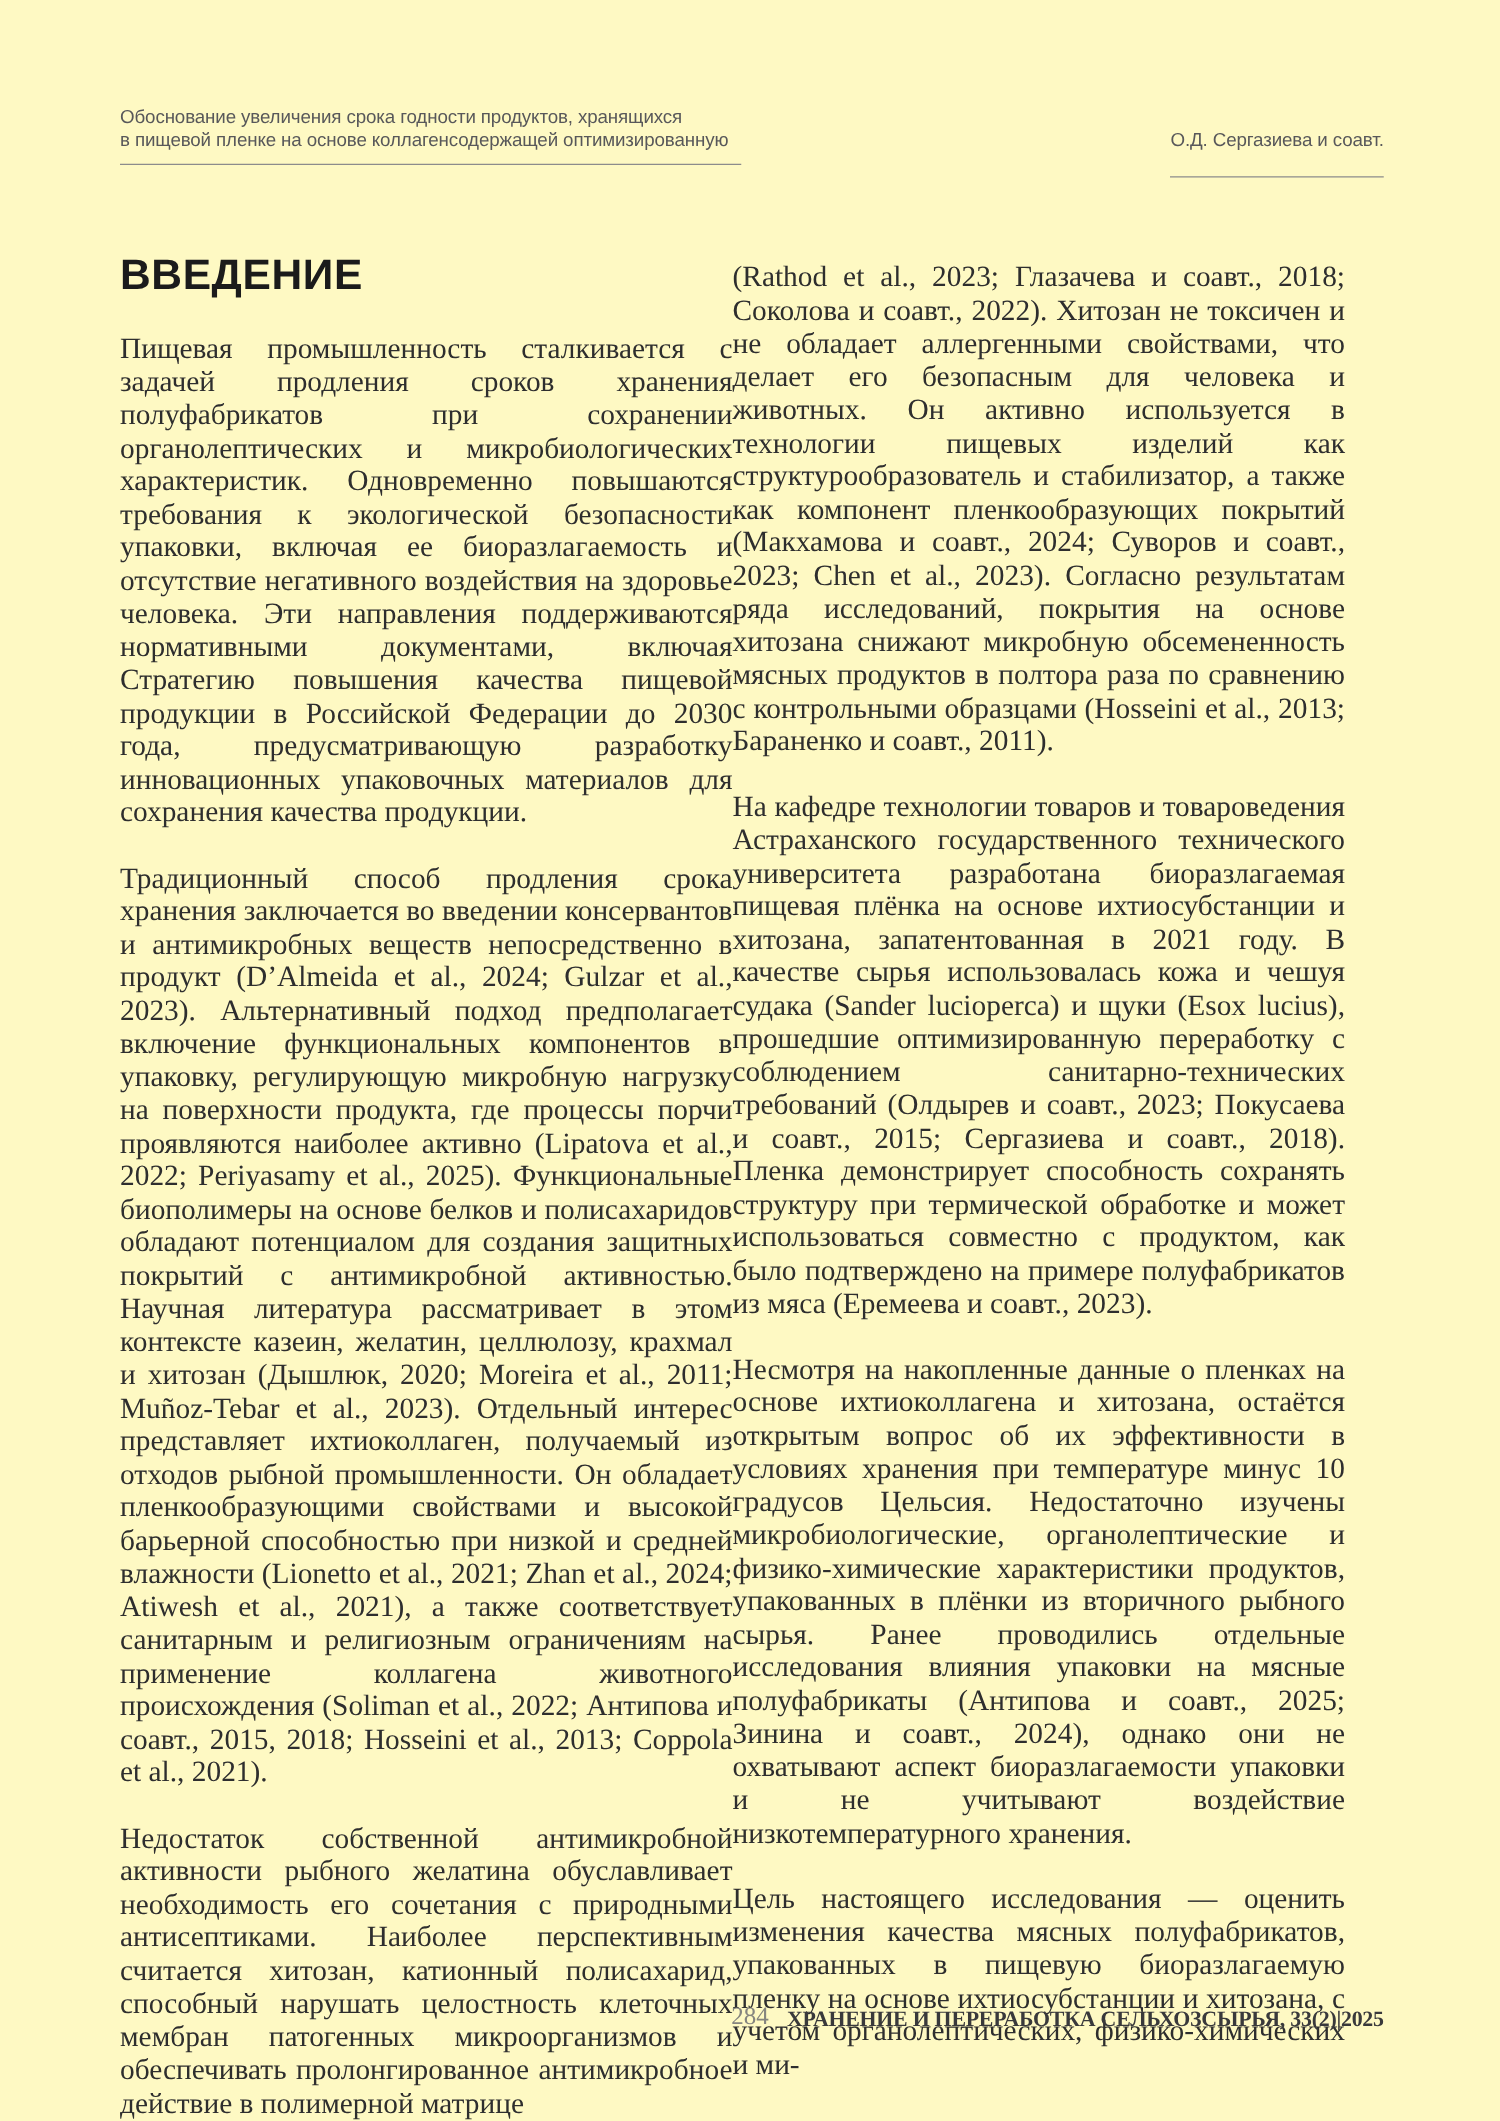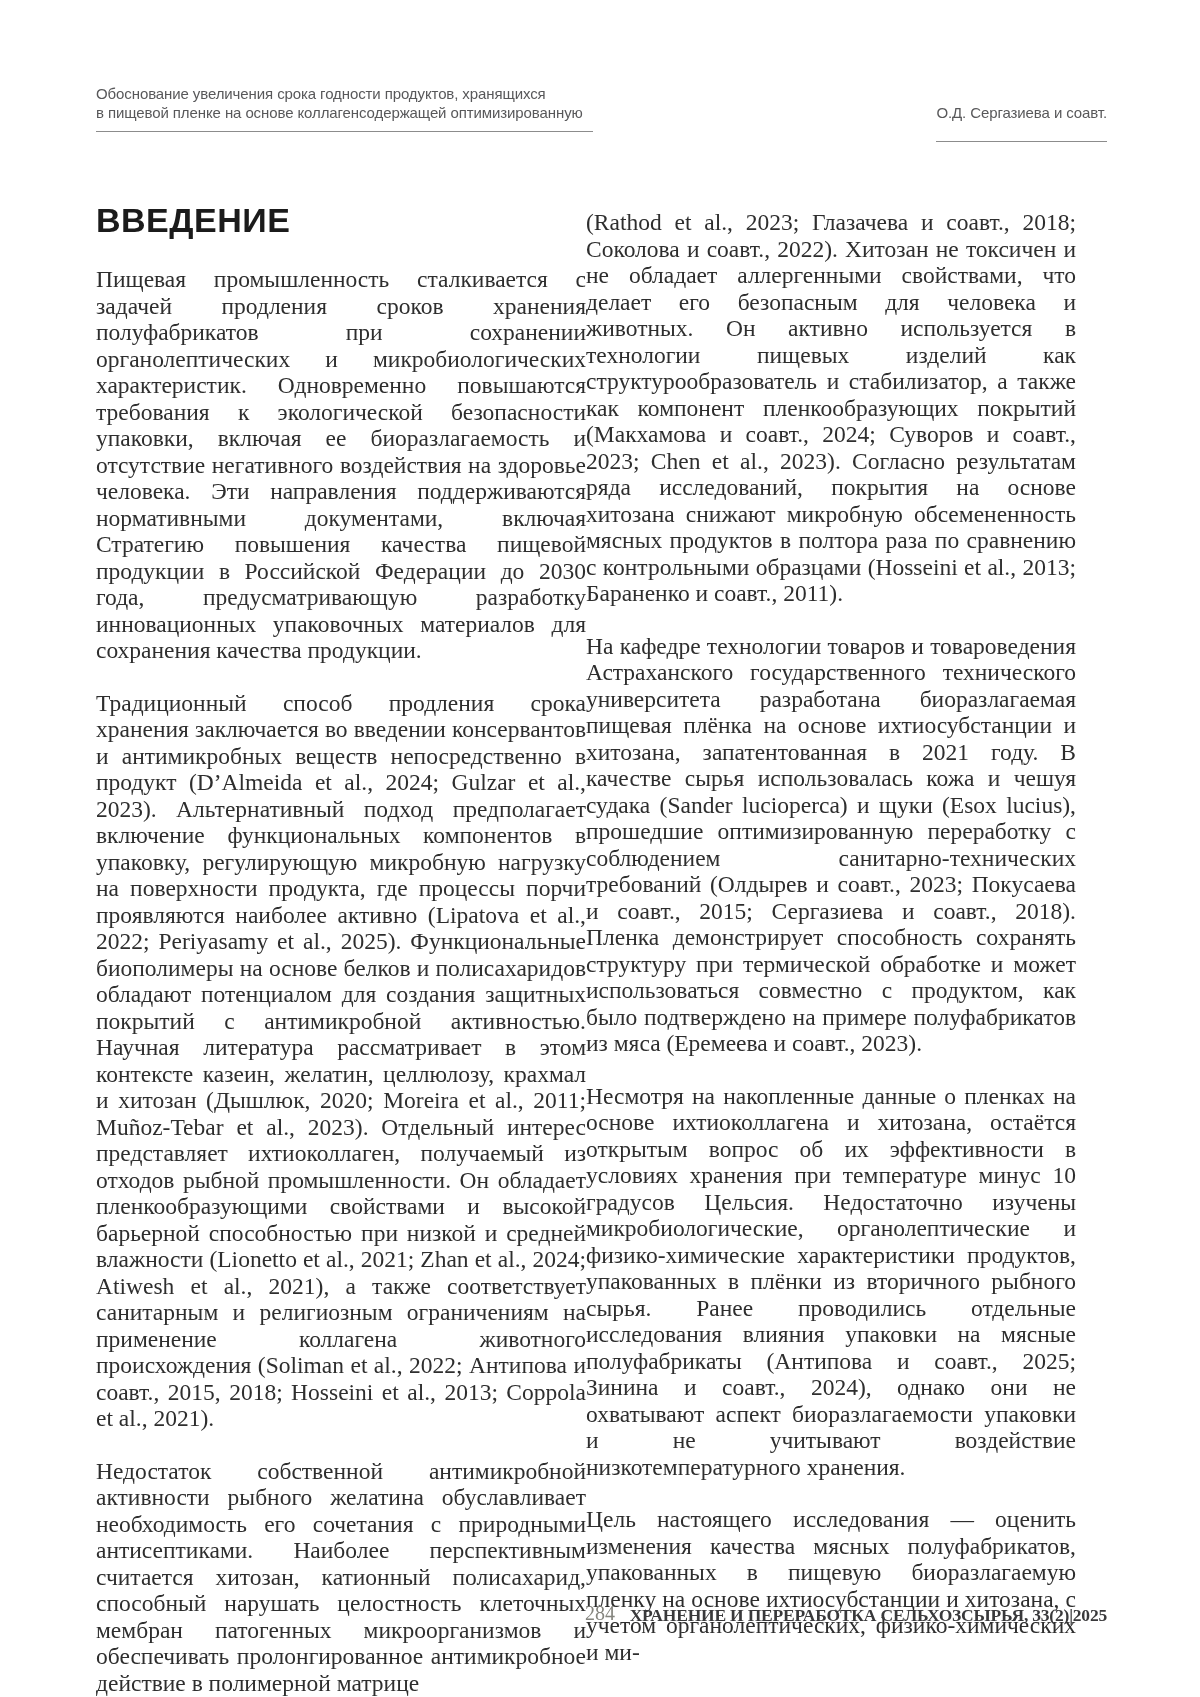--- a/index.html
+++ b/index.html
@@ -5,21 +5,21 @@
   html, body {
     margin: 0;
     padding: 0;
     background: #e8e8e8;
   }
   .page {
     position: relative;
     width: 1200px;
     height: 1697px;
     margin: 0 auto;
-    background: #ffffff;
+    background: #fef9c3;
     overflow: hidden;
     font-family: "Liberation Serif", serif;
   }
 
   
   .running-head-left {
     position: absolute;
     left: 96px;
     top: 84px;
     width: 497px;

